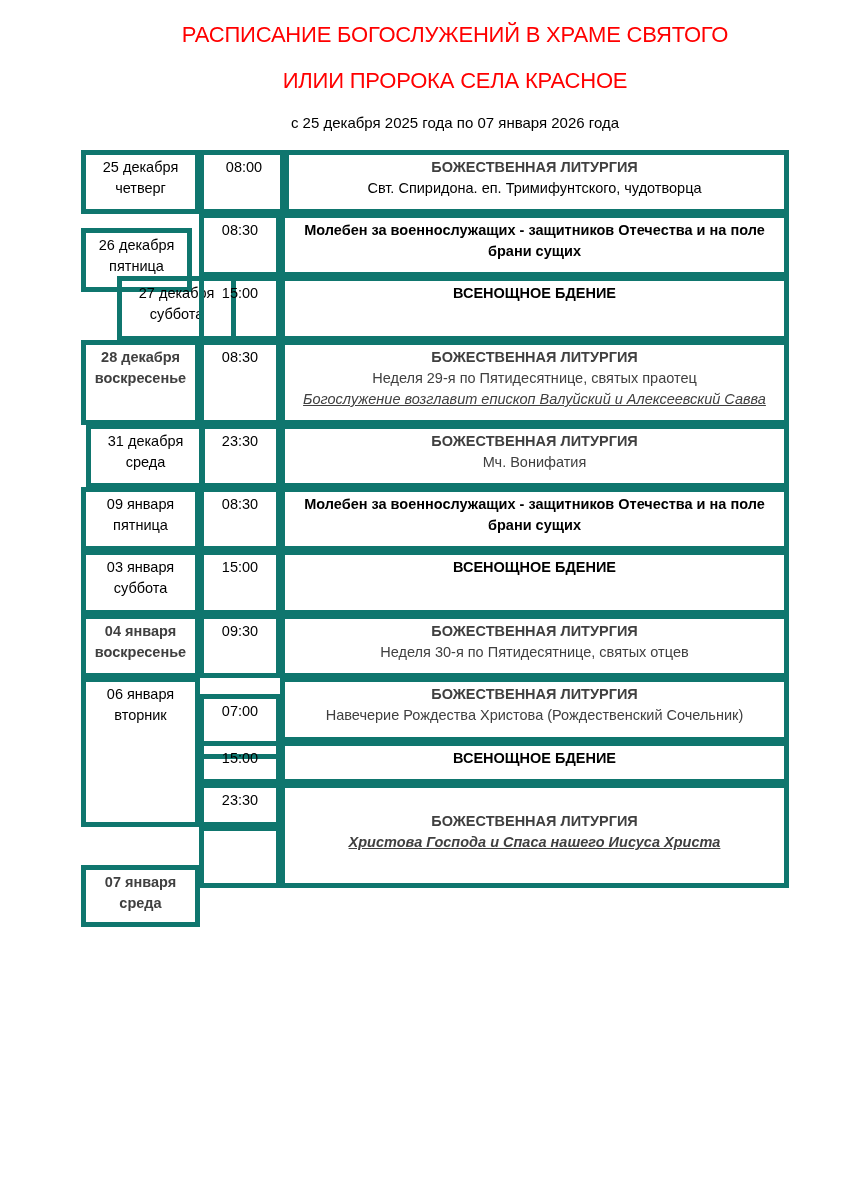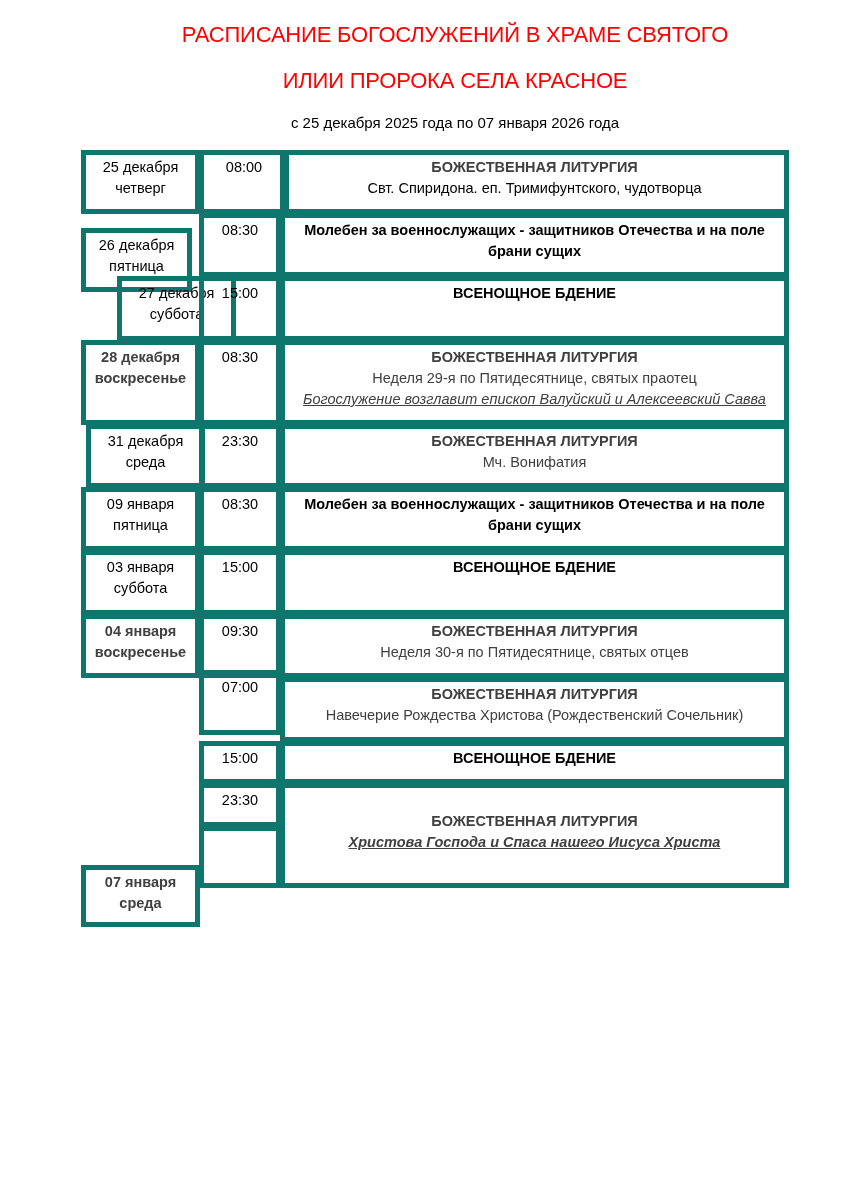--- a/index.html
+++ b/index.html
@@ -115,26 +115,30 @@
     <span class="line">воскресенье</span>
   </div>
   <div class="cell" style="left:118px;top:464px;width:82px;height:64px;">
     <span>09:30</span>
   </div>
   <div class="cell svc" style="left:199px;top:464px;width:509px;height:64px;">
     <span class="line red bold">БОЖЕСТВЕННАЯ ЛИТУРГИЯ</span>
     <span class="line red">Неделя 30-я по Пятидесятнице, святых отцев</span>
   </div>
 
+  <div class="cell" style="left:0;top:527px;width:119px;height:150px;">
+    <span class="line">06 января</span>
+    <span class="line">вторник</span>
+  </div>
   <div class="cell red bold" style="left:0;top:715px;width:119px;height:62px;">
     <span class="line">07 января</span>
     <span class="line">среда</span>
   </div>
 
-  <div class="cell" style="left:118px;top:520px;width:82px;height:65px;">
+  <div class="cell" style="left:118px;top:544px;width:82px;height:65px;">
     <span>07:00</span>
   </div>
   <div class="cell" style="left:118px;top:591px;width:82px;height:43px;">
     <span>15:00</span>
   </div>
   <div class="cell" style="left:118px;top:633px;width:82px;height:44px;">
     <span>23:30</span>
   </div>
   <div class="cell" style="left:118px;top:676px;width:82px;height:62px;">
     <span></span>

